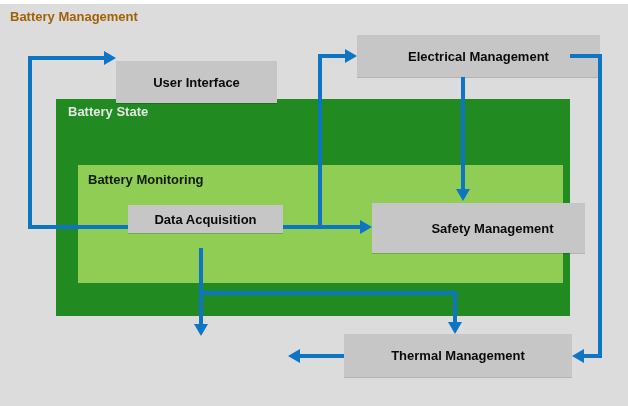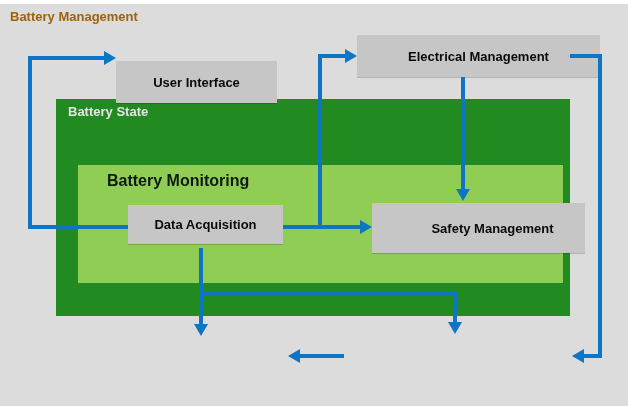--- a/index.html
+++ b/index.html
@@ -24,32 +24,32 @@
   .battery-state .container-label {
     position: absolute; left: 12px; top: 5px;
     font-size: 13px; font-weight: bold; color: #e5e5e5;
   }
   .battery-monitoring {
     left: 78px; top: 165px; width: 485px; height: 118px;
     background: #90cd55;
   }
   .battery-monitoring .container-label {
     position: absolute; left: 10px; top: 7px;
-    font-size: 16px; font-weight: bold; color: #0f1a0f; margin-left: 19px;
+    font-size: 13px; font-weight: bold; color: #0f1a0f;
   }
   .node {
     position: absolute; z-index: 2;
     background: #c6c6c6;
     display: flex; align-items: center; justify-content: center;
     font-size: 13px; font-weight: bold; color: #0a0a0a;
     box-shadow: 0 1px 0 rgba(0,0,0,0.18);
   }
   .node-user-interface        { left: 116px; top: 38px;  width: 161px; height: 42px; margin-top: 23px; }
   .node-electrical-management { left: 357px; top: 35px;  width: 243px; height: 42px; }
-  .node-data-acquisition      { left: 128px; top: 205px; width: 155px; height: 39px; }
+  .node-data-acquisition      { left: 128px; top: 205px; width: 155px; height: 28px; }
   .node-safety-management     { left: 372px; top: 203px; width: 185px; height: 50px; padding-left: 28px; }
   .node-communication         { left: 112px; top: 336px; width: 176px; height: 42px; }
   .node-thermal-management    { left: 344px; top: 334px; width: 228px; height: 43px; }
 
   .seg { position: absolute; background: #0e75c5; z-index: 3; }
   .head { position: absolute; width: 0; height: 0; z-index: 3; }
   .head-r { border-top: 7px solid transparent; border-bottom: 7px solid transparent; border-left: 12px solid #0e75c5; }
   .head-l { border-top: 7px solid transparent; border-bottom: 7px solid transparent; border-right: 12px solid #0e75c5; }
   .head-d { border-left: 7px solid transparent; border-right: 7px solid transparent; border-top: 12px solid #0e75c5; }
 </style>
@@ -73,20 +73,23 @@
     <span>User Interface</span>
   </div>
   <div class="node node-electrical-management">
     <span>Electrical Management</span>
   </div>
   <div class="node node-data-acquisition">
     <span>Data Acquisition</span>
   </div>
   <div class="node node-safety-management">
     <span>Safety Management</span>
+  </div>
+  <div class="node node-thermal-management">
+    <span>Thermal Management</span>
   </div>
 
   <div>
     <div class="seg" style="left:28px; top:225px; width:100px; height:4px;"></div>
     <div class="seg" style="left:28px; top:56px; width:4px; height:173px;"></div>
     <div class="seg" style="left:28px; top:56px; width:76px; height:4px;"></div>
     <div class="head head-r" style="left:104px; top:51px;"></div>
   </div>
 
   <div>

